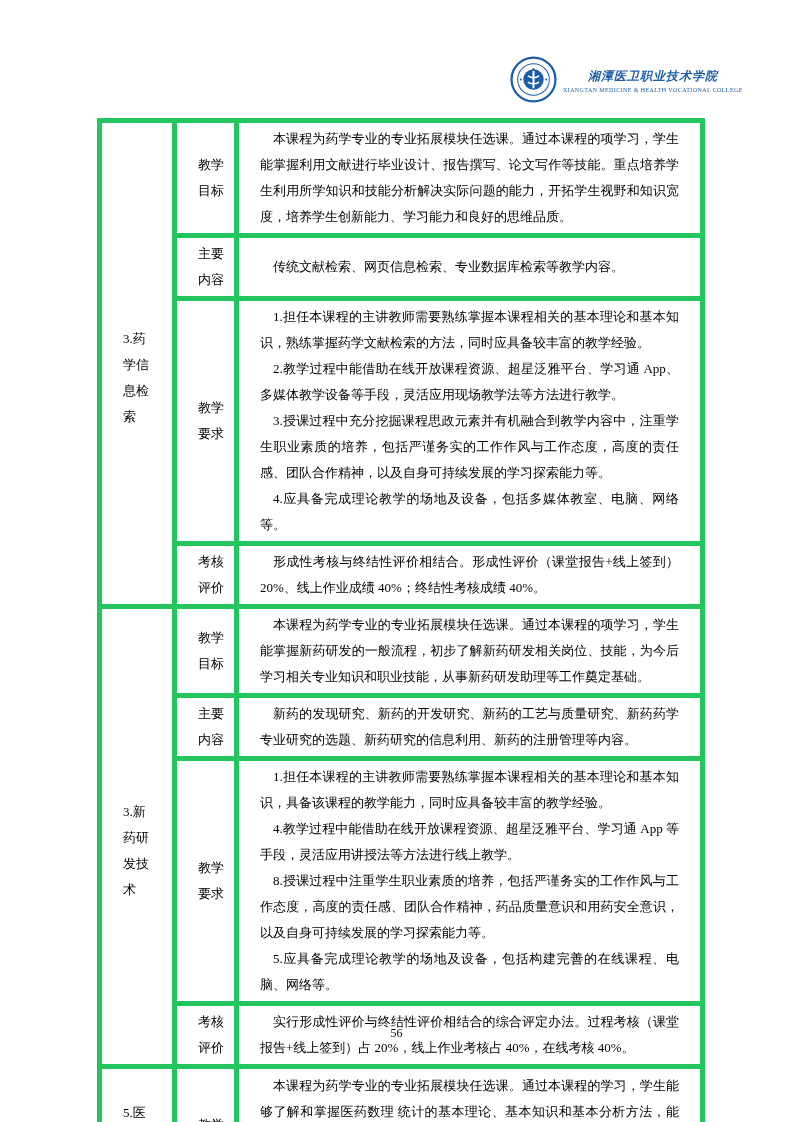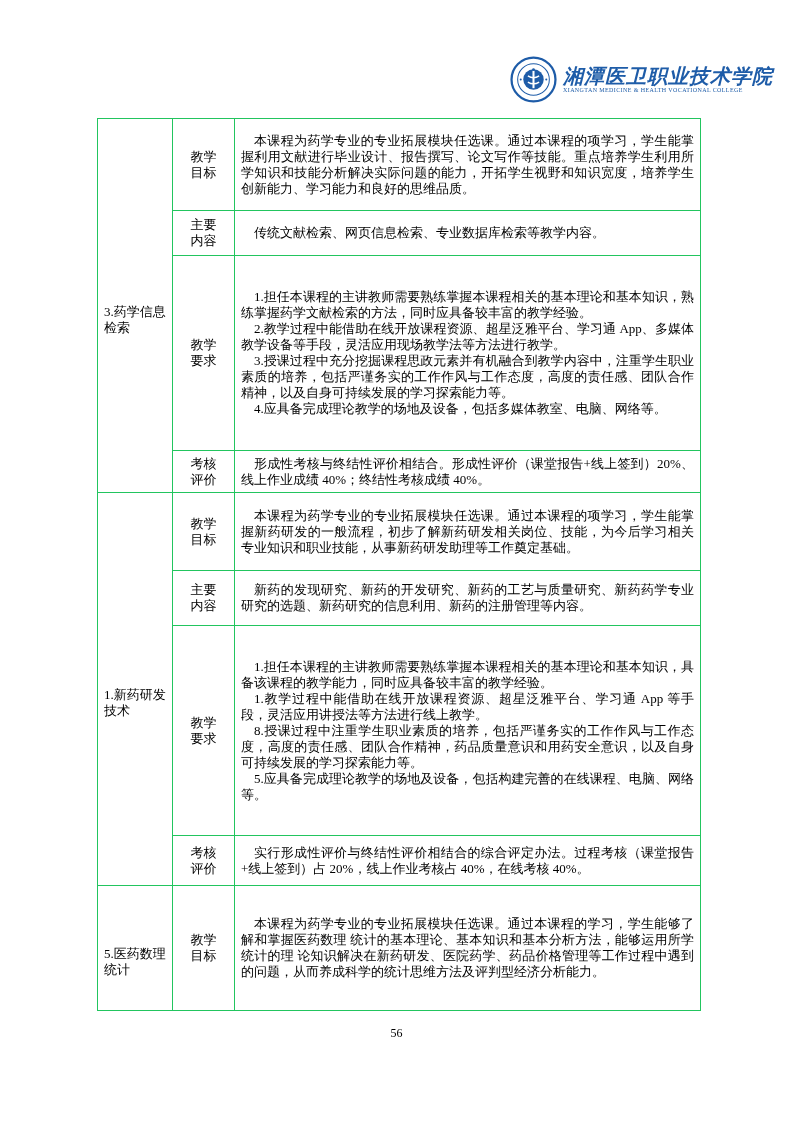--- a/index.html
+++ b/index.html
@@ -19,21 +19,21 @@
     position: absolute;
     top: 56px;
     left: 510px;
     display: flex;
     align-items: center;
     gap: 6px;
   }
   .logo-svg { width: 47px; height: 47px; flex: 0 0 auto; }
   .logo-text { display: flex; flex-direction: column; justify-content: center; }
   .logo-title {
-    font-size: 20px;
+    font-size: 12px;
     font-weight: bold;
     font-style: italic;
     color: #1e5ca8;
     letter-spacing: 1px;
     line-height: 20px;
     white-space: nowrap;
     text-align: center;
   }
   .logo-subtitle {
     font-size: 6px;
@@ -49,25 +49,25 @@
     top: 118px;
     left: 97px;
     width: 603px;
     border-collapse: collapse;
     table-layout: fixed;
   }
   .col-name { width: 75px; }
   .col-label { width: 62px; }
   .col-content { width: 466px; }
   table.syllabus td {
-    border: 1px solid #22c55e;
+    border: 5px solid #22c55e;
     vertical-align: middle;
     font-size: 13px;
-    line-height: 16px;
-    padding: 3px 6px;
+    line-height: 26px;
+    padding: 3px 21px;
   }
   td.name-cell { text-align: center; padding: 2px 8px; }
   .name-inner { display: inline-block; text-align: left; word-break: break-all; margin-top: 28px; }
   td.label-cell { text-align: center; padding: 2px 4px; }
   .label-inner { display: inline-block; width: 2em; text-align: center; word-break: break-all; }
   td.content-cell { text-align: justify; }
   td.content-cell p { margin: 0; text-indent: 1em; }
 
   
   tr.h45  { height: 45px; }
@@ -155,21 +155,21 @@
         <td class="label-cell">
           <span class="label-inner">考核评价</span>
         </td>
         <td class="content-cell">
           <p>形成性考核与终结性评价相结合。形成性评价（课堂报告+线上签到）20%、线上作业成绩 40%；终结性考核成绩 40%。</p>
         </td>
       </tr>
 
       <tr class="h78">
         <td class="name-cell" rowspan="4">
-          <span class="name-inner">1.新药研发技术</span>
+          <span class="name-inner">3.新药研发技术</span>
         </td>
         <td class="label-cell">
           <span class="label-inner">教学目标</span>
         </td>
         <td class="content-cell">
           <p>本课程为药学专业的专业拓展模块任选课。通过本课程的项学习，学生能掌握新药研发的一般流程，初步了解新药研发相关岗位、技能，为今后学习相关专业知识和职业技能，从事新药研发助理等工作奠定基础。</p>
         </td>
       </tr>
       <tr class="h55">
         <td class="label-cell">
@@ -178,21 +178,21 @@
         <td class="content-cell">
           <p>新药的发现研究、新药的开发研究、新药的工艺与质量研究、新药药学专业研究的选题、新药研究的信息利用、新药的注册管理等内容。</p>
         </td>
       </tr>
       <tr class="h210">
         <td class="label-cell">
           <span class="label-inner">教学要求</span>
         </td>
         <td class="content-cell">
           <p>1.担任本课程的主讲教师需要熟练掌握本课程相关的基本理论和基本知识，具备该课程的教学能力，同时应具备较丰富的教学经验。</p>
-          <p>1.教学过程中能借助在线开放课程资源、超星泛雅平台、学习通 App 等手段，灵活应用讲授法等方法进行线上教学。</p>
+          <p>4.教学过程中能借助在线开放课程资源、超星泛雅平台、学习通 App 等手段，灵活应用讲授法等方法进行线上教学。</p>
           <p>8.授课过程中注重学生职业素质的培养，包括严谨务实的工作作风与工作态度，高度的责任感、团队合作精神，药品质量意识和用药安全意识，以及自身可持续发展的学习探索能力等。</p>
           <p>5.应具备完成理论教学的场地及设备，包括构建完善的在线课程、电脑、网络等。</p>
         </td>
       </tr>
       <tr class="h50">
         <td class="label-cell">
           <span class="label-inner">考核评价</span>
         </td>
         <td class="content-cell">
           <p>实行形成性评价与终结性评价相结合的综合评定办法。过程考核（课堂报告+线上签到）占 20%，线上作业考核占 40%，在线考核 40%。</p>

